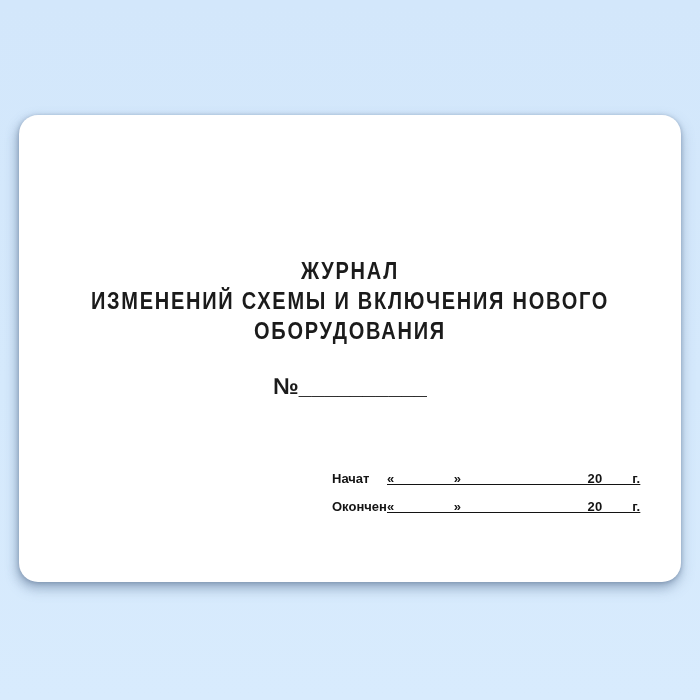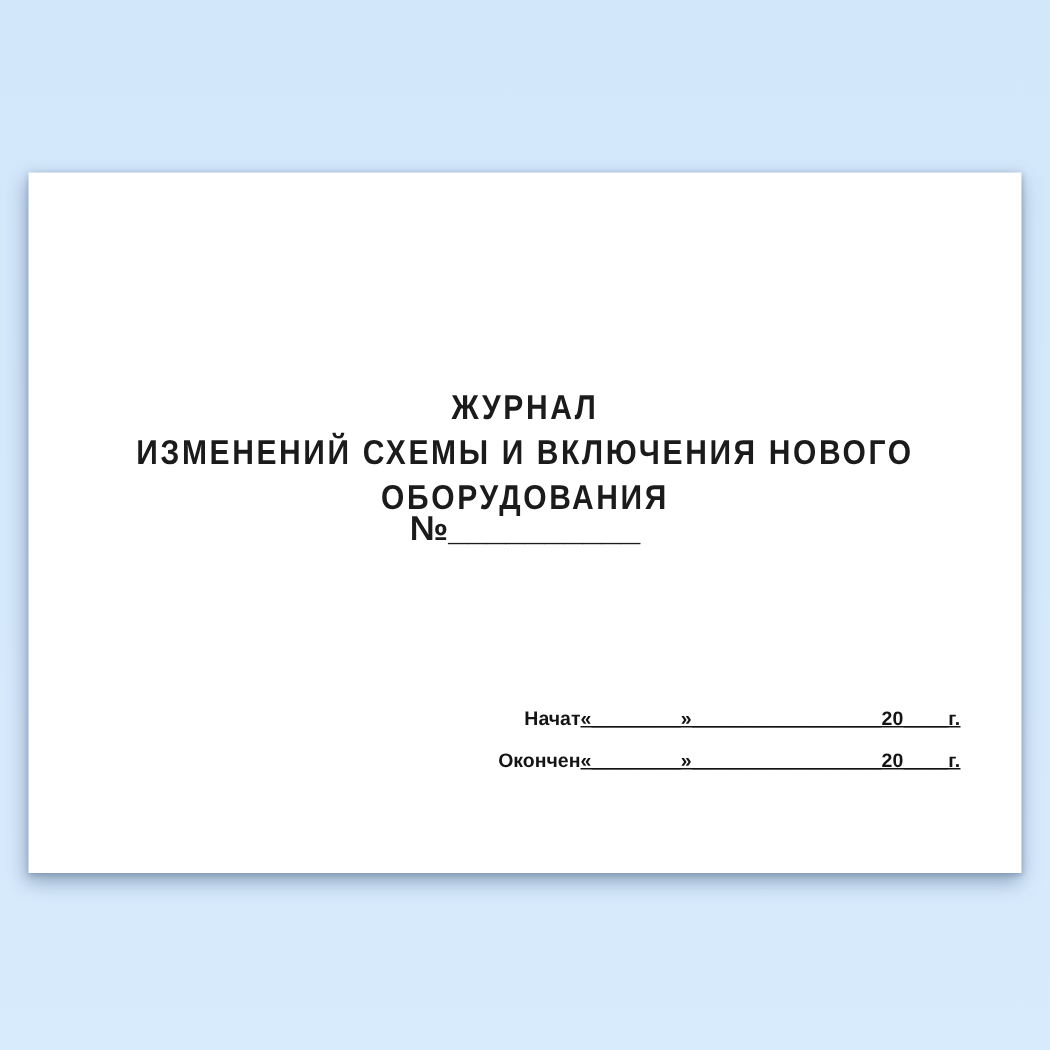--- a/index.html
+++ b/index.html
@@ -22,39 +22,40 @@
     position: absolute;
     left: 19px;
     top: 115px;
     width: 662px;
     height: 467px;
     background: #ffffff;
     box-shadow:
       0 1px 4px rgba(100, 122, 152, 0.55),
       0 6px 14px rgba(108, 133, 164, 0.45),
       -3px 5px 10px rgba(108, 133, 164, 0.30);
+    border-radius: 19px;
   }
   .title-block {
     position: absolute;
     top: 141px;
     left: 0;
     width: 100%;
     text-align: center;
     font-weight: bold;
     font-size: 23px;
     line-height: 30px;
     letter-spacing: 2px;
     color: #1b1b1b;
     transform: scaleX(0.87);
     transform-origin: 50% 50%;
     white-space: nowrap;
   }
   .number-line {
     position: absolute;
-    top: 224px;
+    top: 258px;
     left: 0;
     width: 100%;
     text-align: center;
     font-weight: bold;
     font-size: 23px;
     line-height: 26px;
     color: #1b1b1b;
     letter-spacing: 0;
   }
   .dates-block {
@@ -67,21 +68,20 @@
   }
   .date-row {
     display: flex;
     line-height: 18px;
     margin-bottom: 10px;
     white-space: nowrap;
   }
   .date-label {
     width: 55px;
     flex: 0 0 55px;
-    text-align: right;
   }
   .date-value {
     letter-spacing: 0.2px;
     text-decoration: underline;
   }
 </style>
 </head>
 <body>
 
 <div class="scene">

